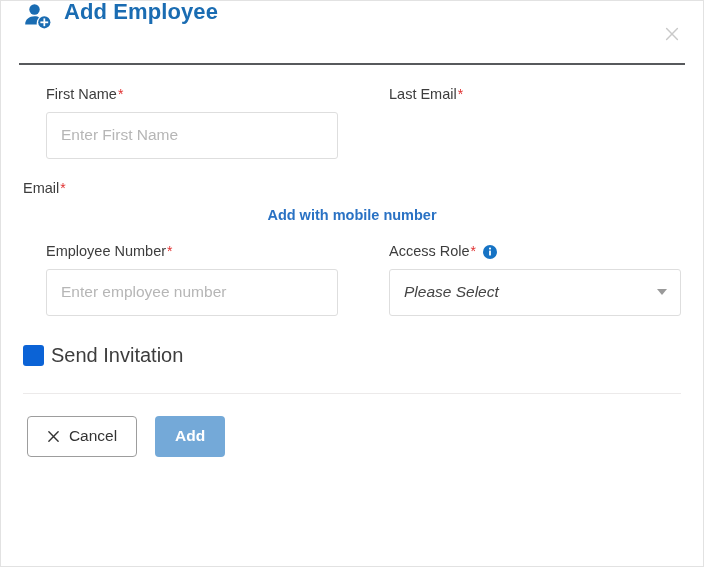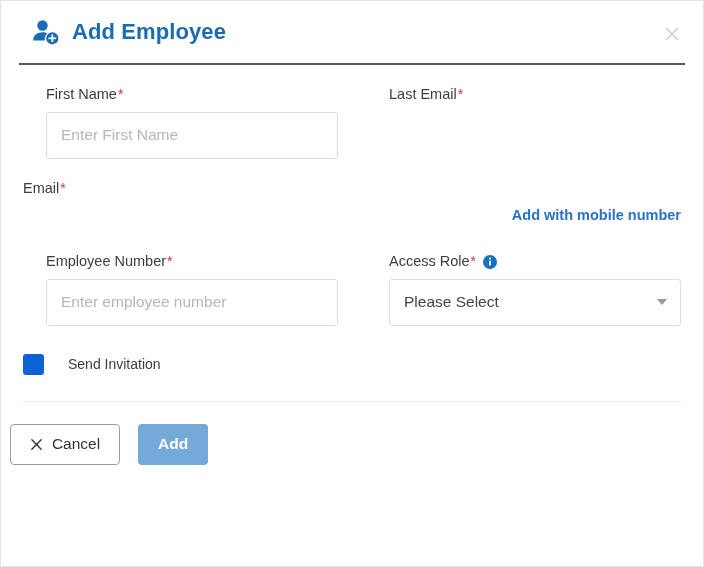--- a/index.html
+++ b/index.html
@@ -22,23 +22,21 @@
     background: #ffffff;
     border: 1px solid #e2e2e2;
     padding: 0;
   }
 
   
   .dialog-header {
     position: relative;
     height: 62px;
     display: flex;
-    align-items: center;
     padding-left: 22px;
-    margin-left: 8px;
   }
   .title-icon {
     width: 30px;
     height: 30px;
     margin-right: 11px;
     flex: 0 0 auto;
     display: block;
   }
   .dialog-title {
     font-size: 22px;
@@ -127,20 +125,21 @@
     outline: none;
   }
   .text-input::placeholder {
     color: #b6b6b6;
     opacity: 1;
   }
 
   .select-wrap {
     position: relative;
     width: 100%;
+    font-style: italic;
   }
   .select-box {
     box-sizing: border-box;
     width: 100%;
     height: 47px;
     border: 1px solid #dedede;
     border-radius: 3px;
     background: #ffffff;
     padding: 0 34px 0 14px;
     display: flex;
@@ -157,23 +156,23 @@
     transform: translateY(-50%);
     width: 0;
     height: 0;
     border-left: 5.5px solid transparent;
     border-right: 5.5px solid transparent;
     border-top: 6px solid #9a9a9a;
     pointer-events: none;
   }
 
   .mobile-link-row {
-    text-align: right;
+    text-align: center;
     margin-top: 9px;
-    margin-bottom: 12px;
+    margin-bottom: 2px;
   }
   .mobile-link {
     font-size: 14.5px;
     color: #2a72c4;
     text-decoration: none;
     cursor: pointer;
     font-weight: bold;
   }
 
   .spacer-row { height: 22px; }
@@ -186,36 +185,36 @@
   }
   .checkbox-box {
     width: 21px;
     height: 21px;
     background: #0b63d6;
     border-radius: 3px;
     flex: 0 0 auto;
     cursor: pointer;
   }
   .checkbox-label {
-    margin-left: 24px;
-    font-size: 14px;
+    margin-left: 7px;
+    font-size: 20px;
     color: #3d3d3d;
   }
 
   .footer-rule {
     height: 1px;
     background: #eceaea;
     margin: 26px 22px 0 22px;
   }
 
   .dialog-footer {
     display: flex;
     align-items: center;
     gap: 18px;
-    padding: 22px 22px 0 9px;
+    padding: 22px 22px 0 26px;
   }
   .btn-cancel {
     box-sizing: border-box;
     height: 41px;
     min-width: 110px;
     padding: 0 18px;
     background: #ffffff;
     border: 1px solid #9d9d9d;
     border-radius: 4px;
     display: flex;

